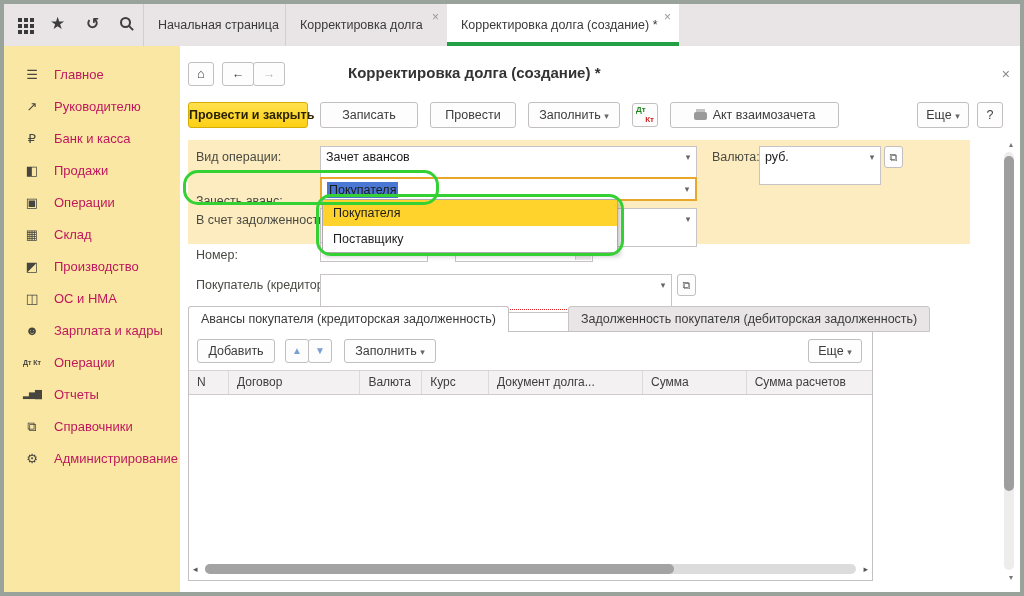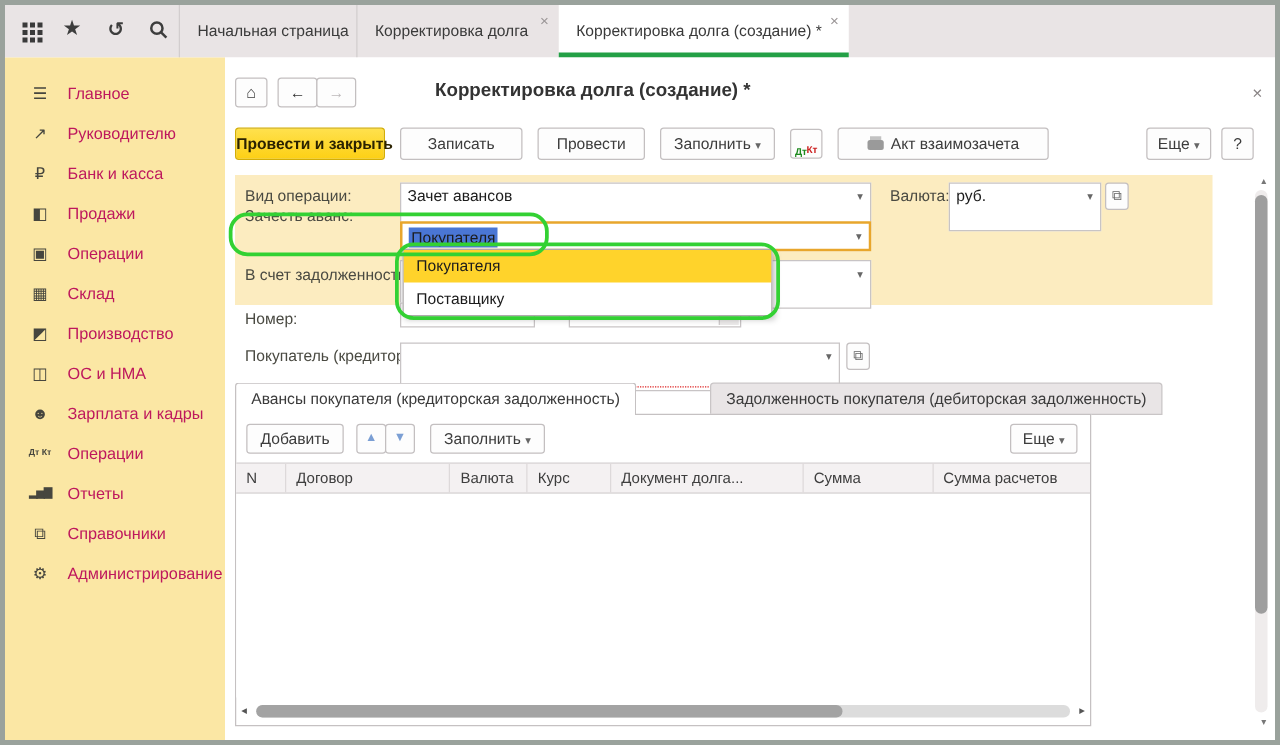--- a/index.html
+++ b/index.html
@@ -73,21 +73,21 @@
   .move-btn { width:24px; color:#7b9fd4; font-size:10px; }
 
   .hscroll { position:absolute; left:16px; right:16px; bottom:6px; height:10px; background:#dcdcdc; border-radius:5px; cursor:pointer; }
   .hthumb { position:absolute; left:0; top:0; height:10px; width:72%; background:#a3a3a3; border-radius:5px; }
   .harrow { position:absolute; bottom:6px; font-size:9px; color:#555; cursor:pointer; }
   .vscroll { position:absolute; right:6px; top:106px; width:10px; height:418px; background:#efecec; border-radius:5px; cursor:pointer; }
   .vthumb { position:absolute; left:0; top:4px; width:10px; height:335px; background:#9e9e9e; border-radius:5px; }
   .varrow { position:absolute; right:7px; font-size:8px; color:#777; cursor:pointer; }
 
   .dtkt { position:relative; width:26px; }
-  .dtkt .dt { position:absolute; left:3px; top:13px; font-size:8px; font-weight:bold; color:#1e8a1e; line-height:9px; }
+  .dtkt .dt { position:absolute; left:3px; top:1px; font-size:8px; font-weight:bold; color:#1e8a1e; line-height:9px; }
   .dtkt .kt { position:absolute; right:3px; bottom:2px; font-size:8px; font-weight:bold; color:#cc2222; line-height:9px; }
 
   .printer-icon { display:inline-block; width:13px; height:8px; background:#9a9a9a; border-radius:2px; position:relative; vertical-align:-1px; margin-right:6px; }
   .printer-icon::before { content:""; position:absolute; top:-3px; left:2px; width:9px; height:3px; background:#c2c2c2; }
 
   .input-box { position:absolute; background:#fff; border:1px solid #c8c4c5; height:20px; }
   .date-btn { position:absolute; right:1px; top:1px; bottom:1px; width:16px; background:#eceaea; border-left:1px solid #cfcbcc; cursor:pointer; }
 </style>
 </head>
 <body>
@@ -196,21 +196,21 @@
       <span class="val">Зачет авансов</span>
       <span class="dd">▾</span>
     </div>
     <span class="fld-label" style="left:532px; top:104px;">Валюта:</span>
     <div class="combo" style="left:579px; top:100px; width:122px;">
       <span class="val">руб.</span>
       <span class="dd">▾</span>
     </div>
     <div class="sq-btn" style="left:704px; top:100px;"><span>⧉</span></div>
 
-    <span class="fld-label" style="top:120px;">Зачесть аванс:</span>
+    <span class="fld-label" style="top:148px;">Зачесть аванс:</span>
     <div class="combo combo-focus" style="left:140px; top:131px; width:377px;">
       <span class="val sel">Покупателя</span>
       <span class="dd">▾</span>
     </div>
 
     <span class="fld-label" style="top:167px;">В счет задолженности:</span>
     <div class="combo" style="left:140px; top:162px; width:377px;">
       <span class="val"></span>
       <span class="dd">▾</span>
     </div>

